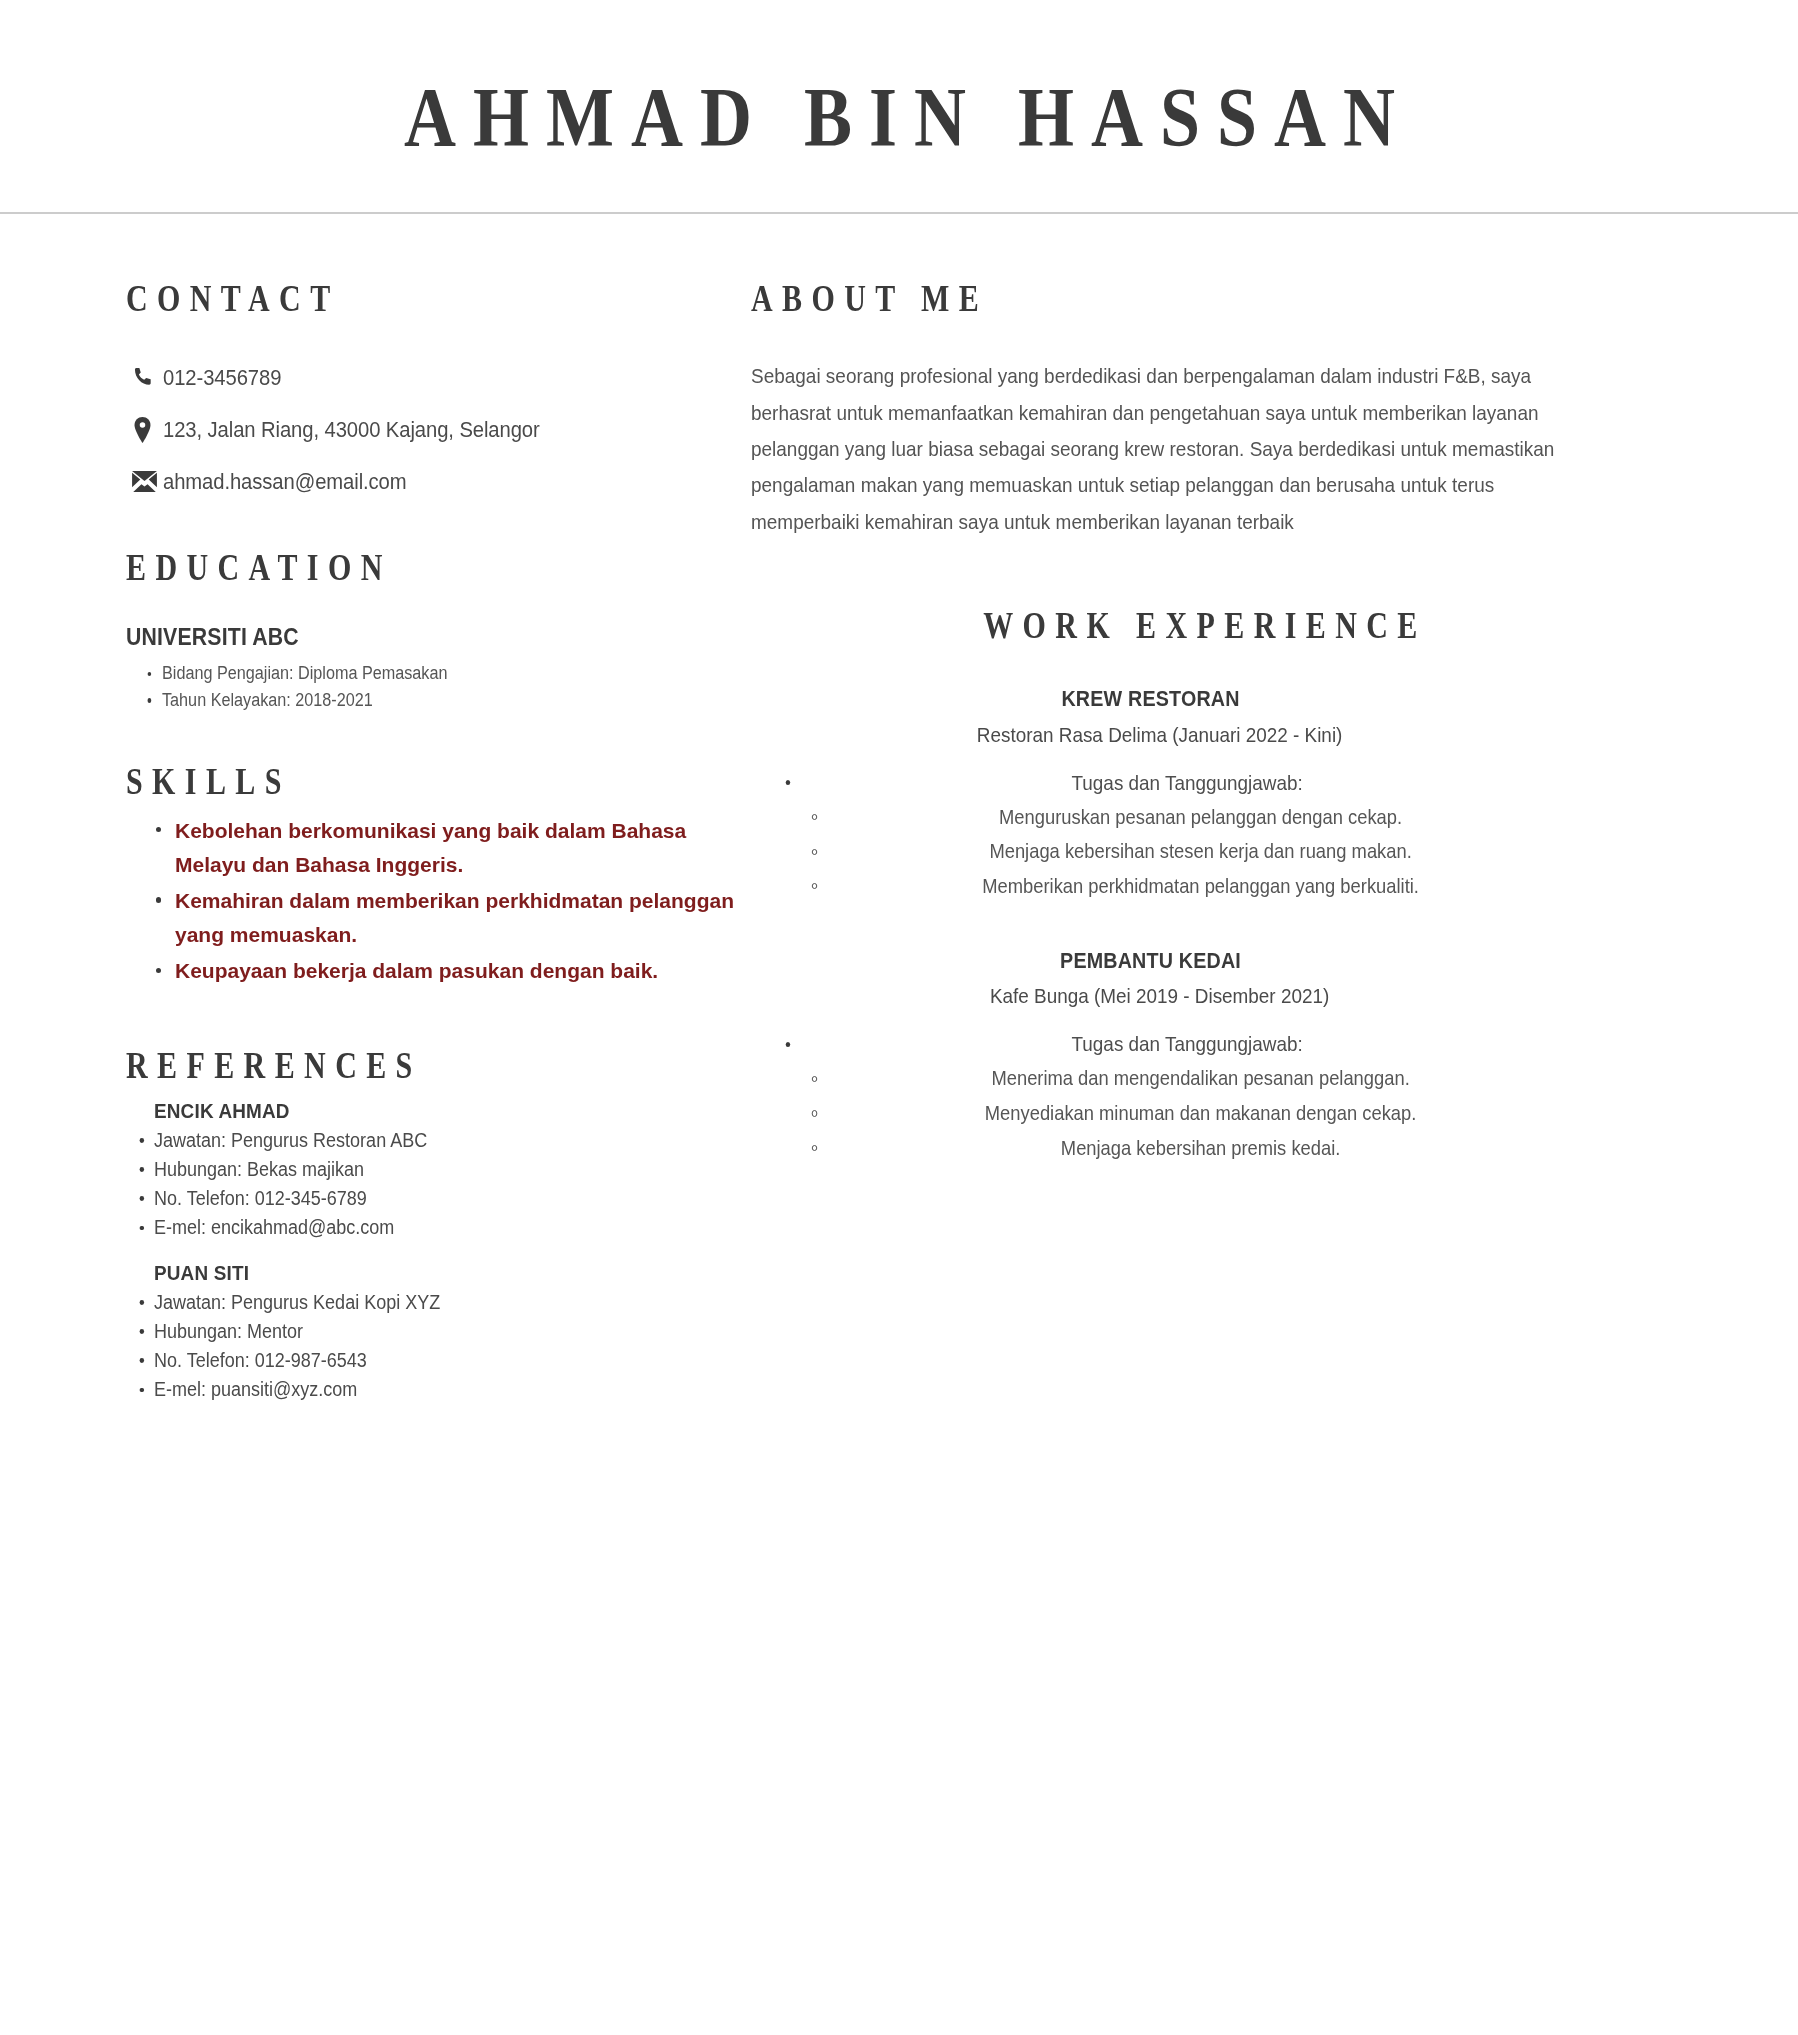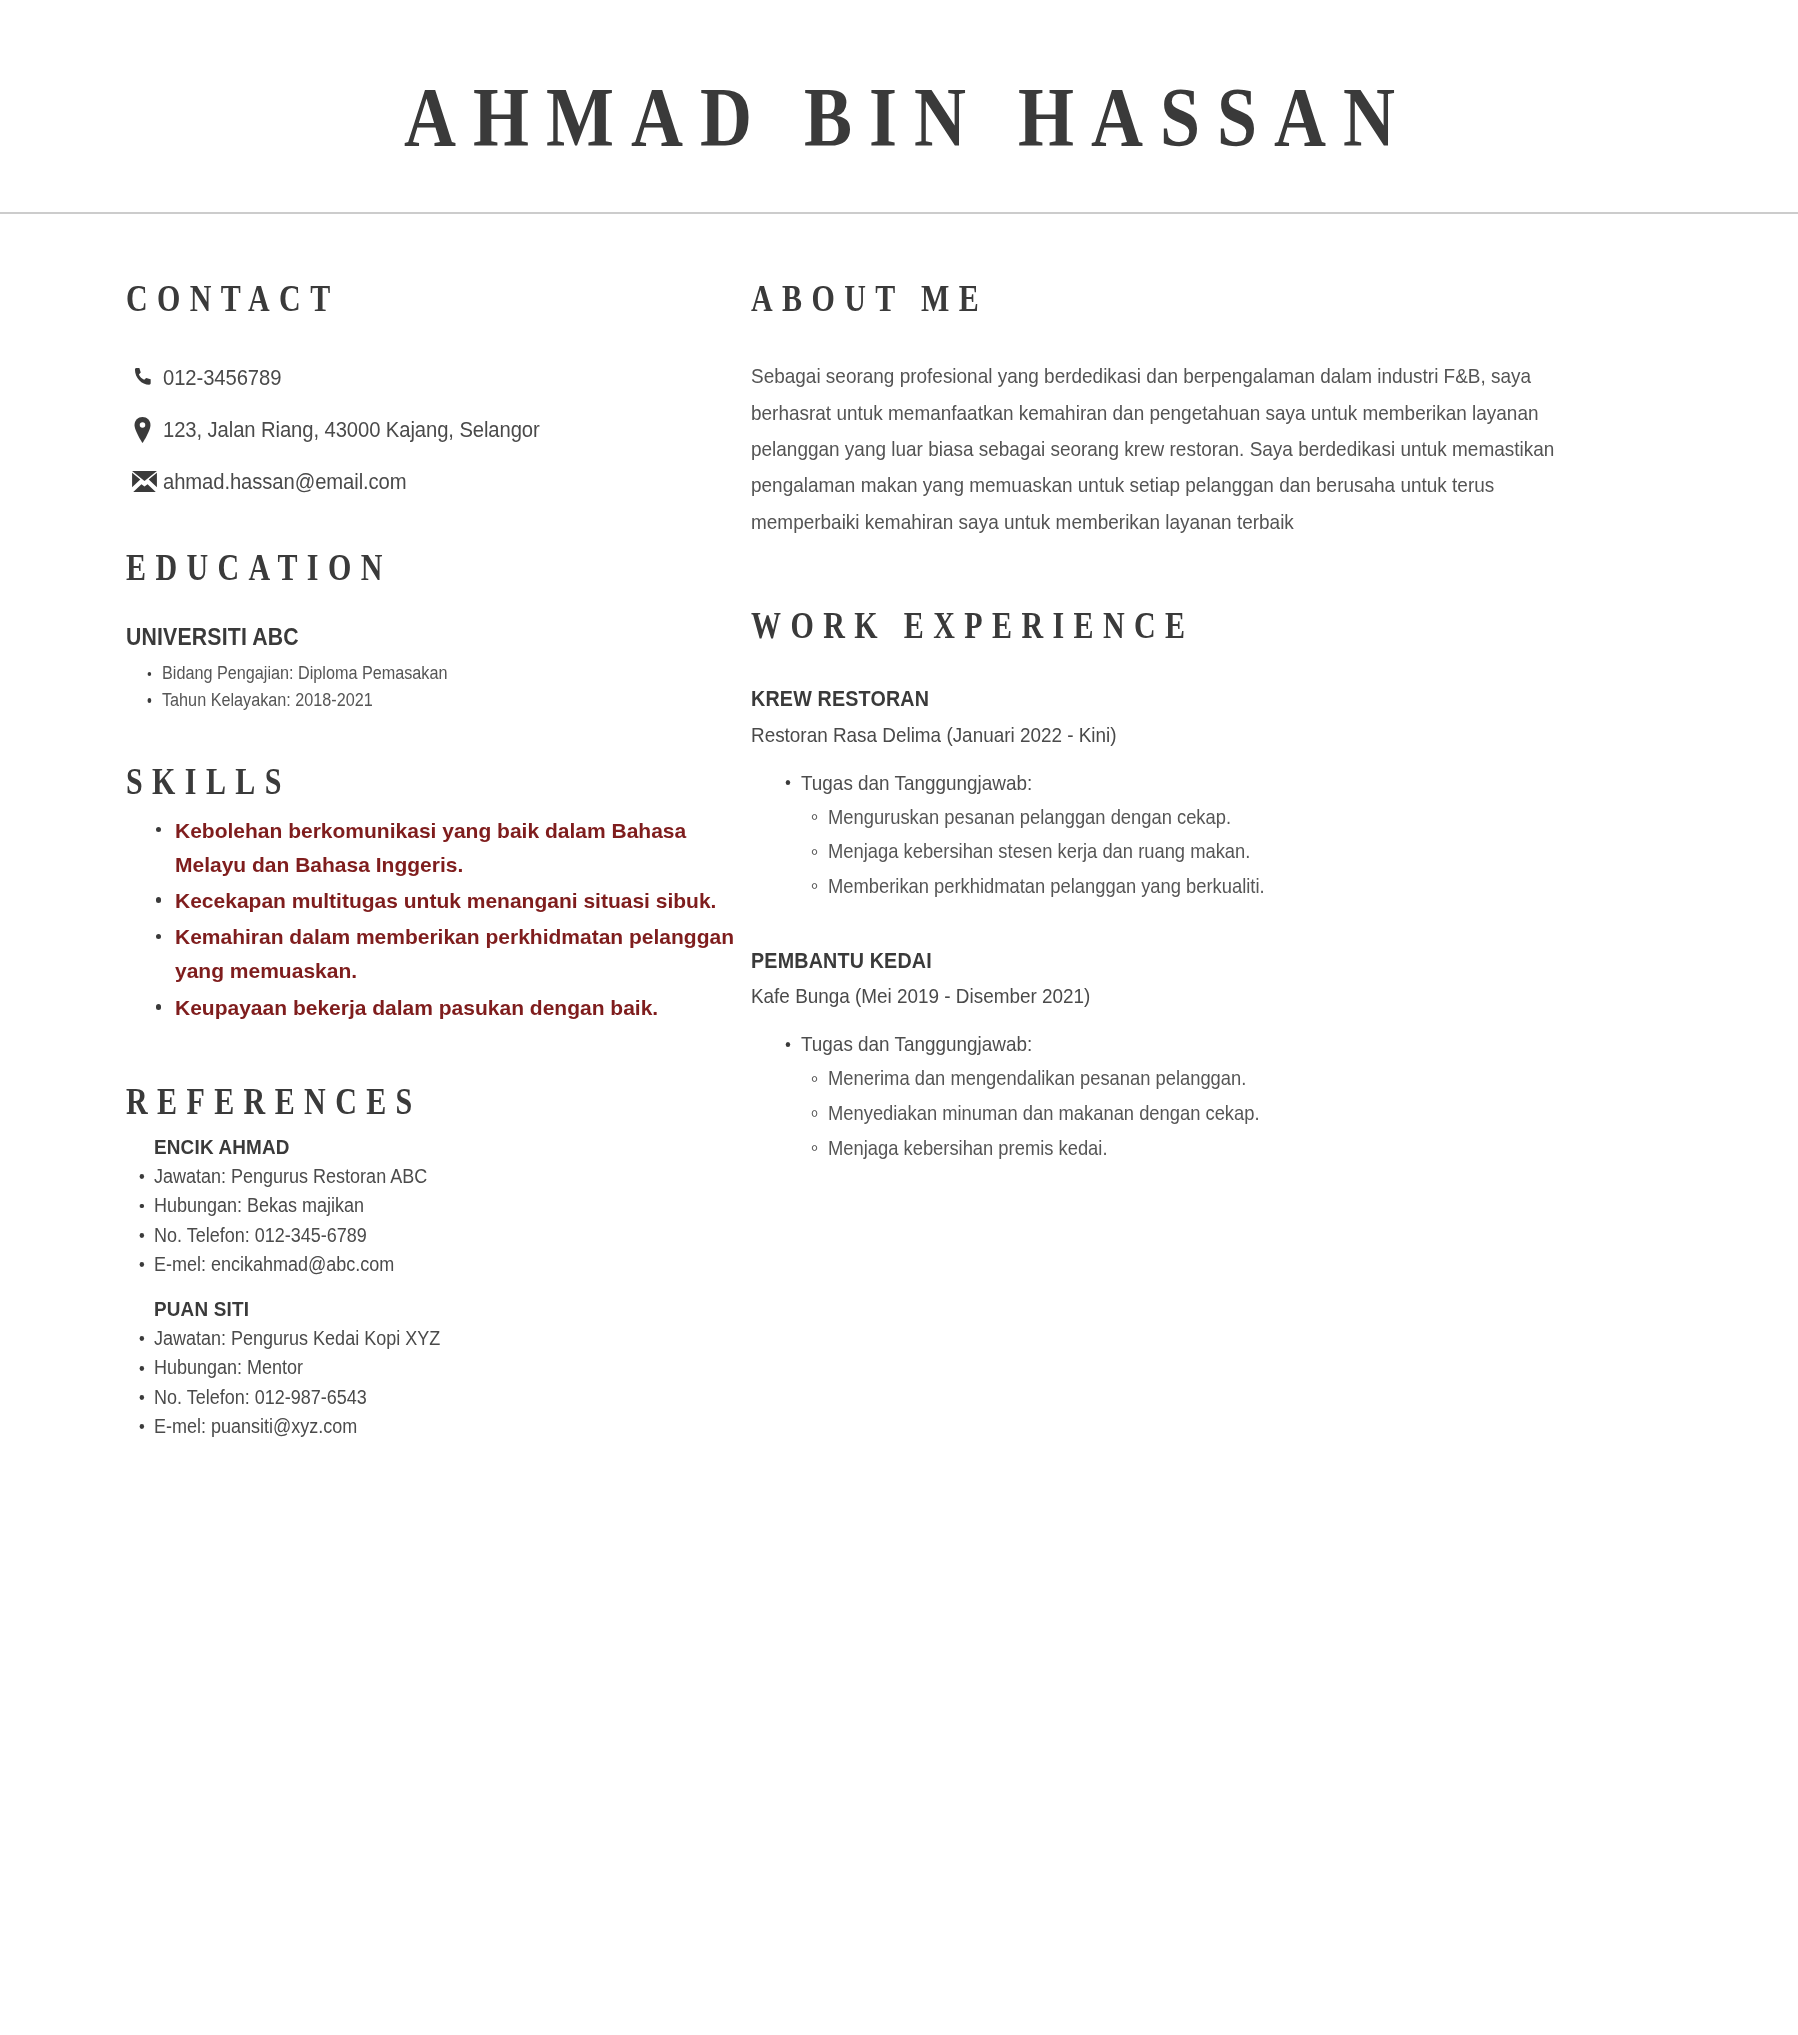--- a/index.html
+++ b/index.html
@@ -206,21 +206,21 @@
     margin-top: 45px;
     font-size: 20.4px;
     line-height: 1.78;
     color: #545454;
     max-width: 904px;
     transform: scaleX(0.93);
     transform-origin: left top;
   }
 
   
-  .work-block { margin-top: 70px; }
+  .work-block { margin-top: 70px; text-align: center; }
   .job { margin-top: 46px; }
   .job.first { margin-top: 46px; }
   .job-title {
     font-size: 22.4px;
     font-weight: 700;
     color: #3a3a3a;
     margin: 0 0 10.6px 0;
     transform: scaleX(0.88);
     transform-origin: left center;
     letter-spacing: 0.2px;
@@ -334,21 +334,20 @@
       <ul class="edu-points">
         <li>Bidang Pengajian: Diploma Pemasakan</li>
         <li>Tahun Kelayakan: 2018-2021</li>
       </ul>
     </div>
 
     <div class="skills-block">
       <h2 class="section-heading">SKILLS</h2>
       <ul class="skills-list">
         <li>Kebolehan berkomunikasi yang baik dalam Bahasa Melayu dan Bahasa Inggeris.</li>
-        <li>Kecekapan multitugas untuk menangani situasi sibuk.</li>
         <li>Kemahiran dalam memberikan perkhidmatan pelanggan yang memuaskan.</li>
         <li>Keupayaan bekerja dalam pasukan dengan baik.</li>
       </ul>
     </div>
 
     <div class="refs-block">
       <h2 class="section-heading">REFERENCES</h2>
 
       <div class="ref-entry">
         <div class="ref-name">ENCIK AHMAD</div>

